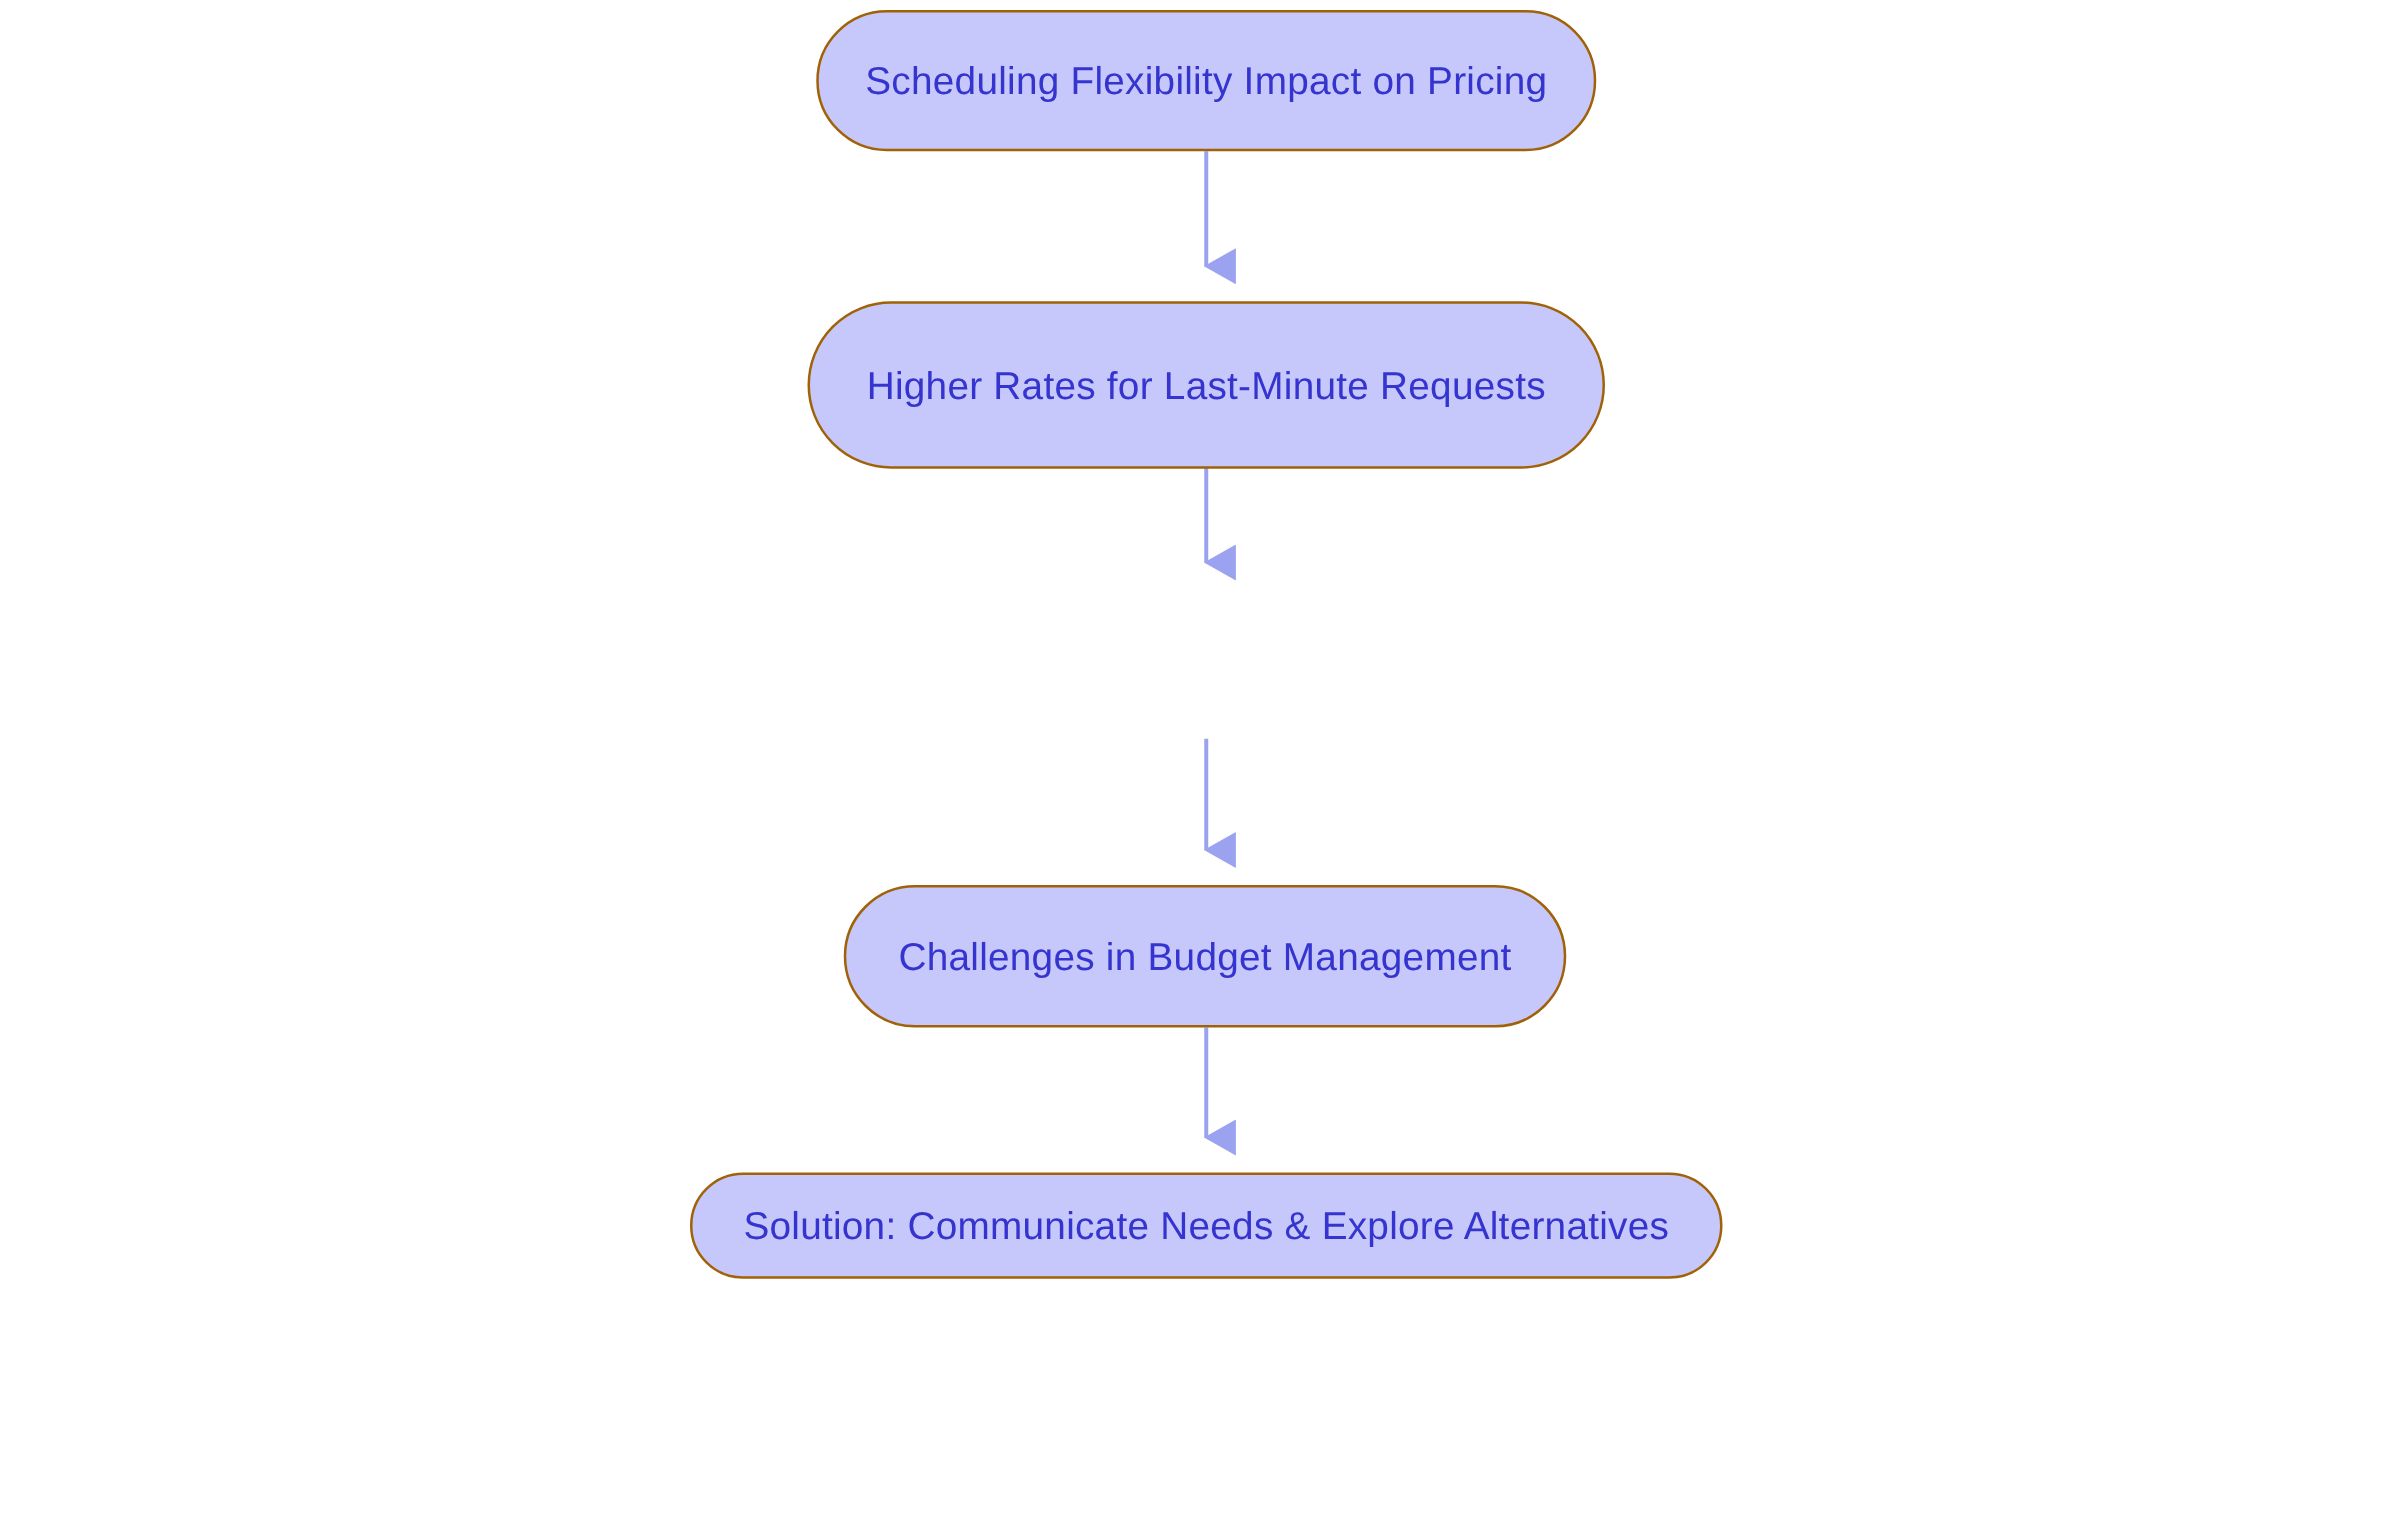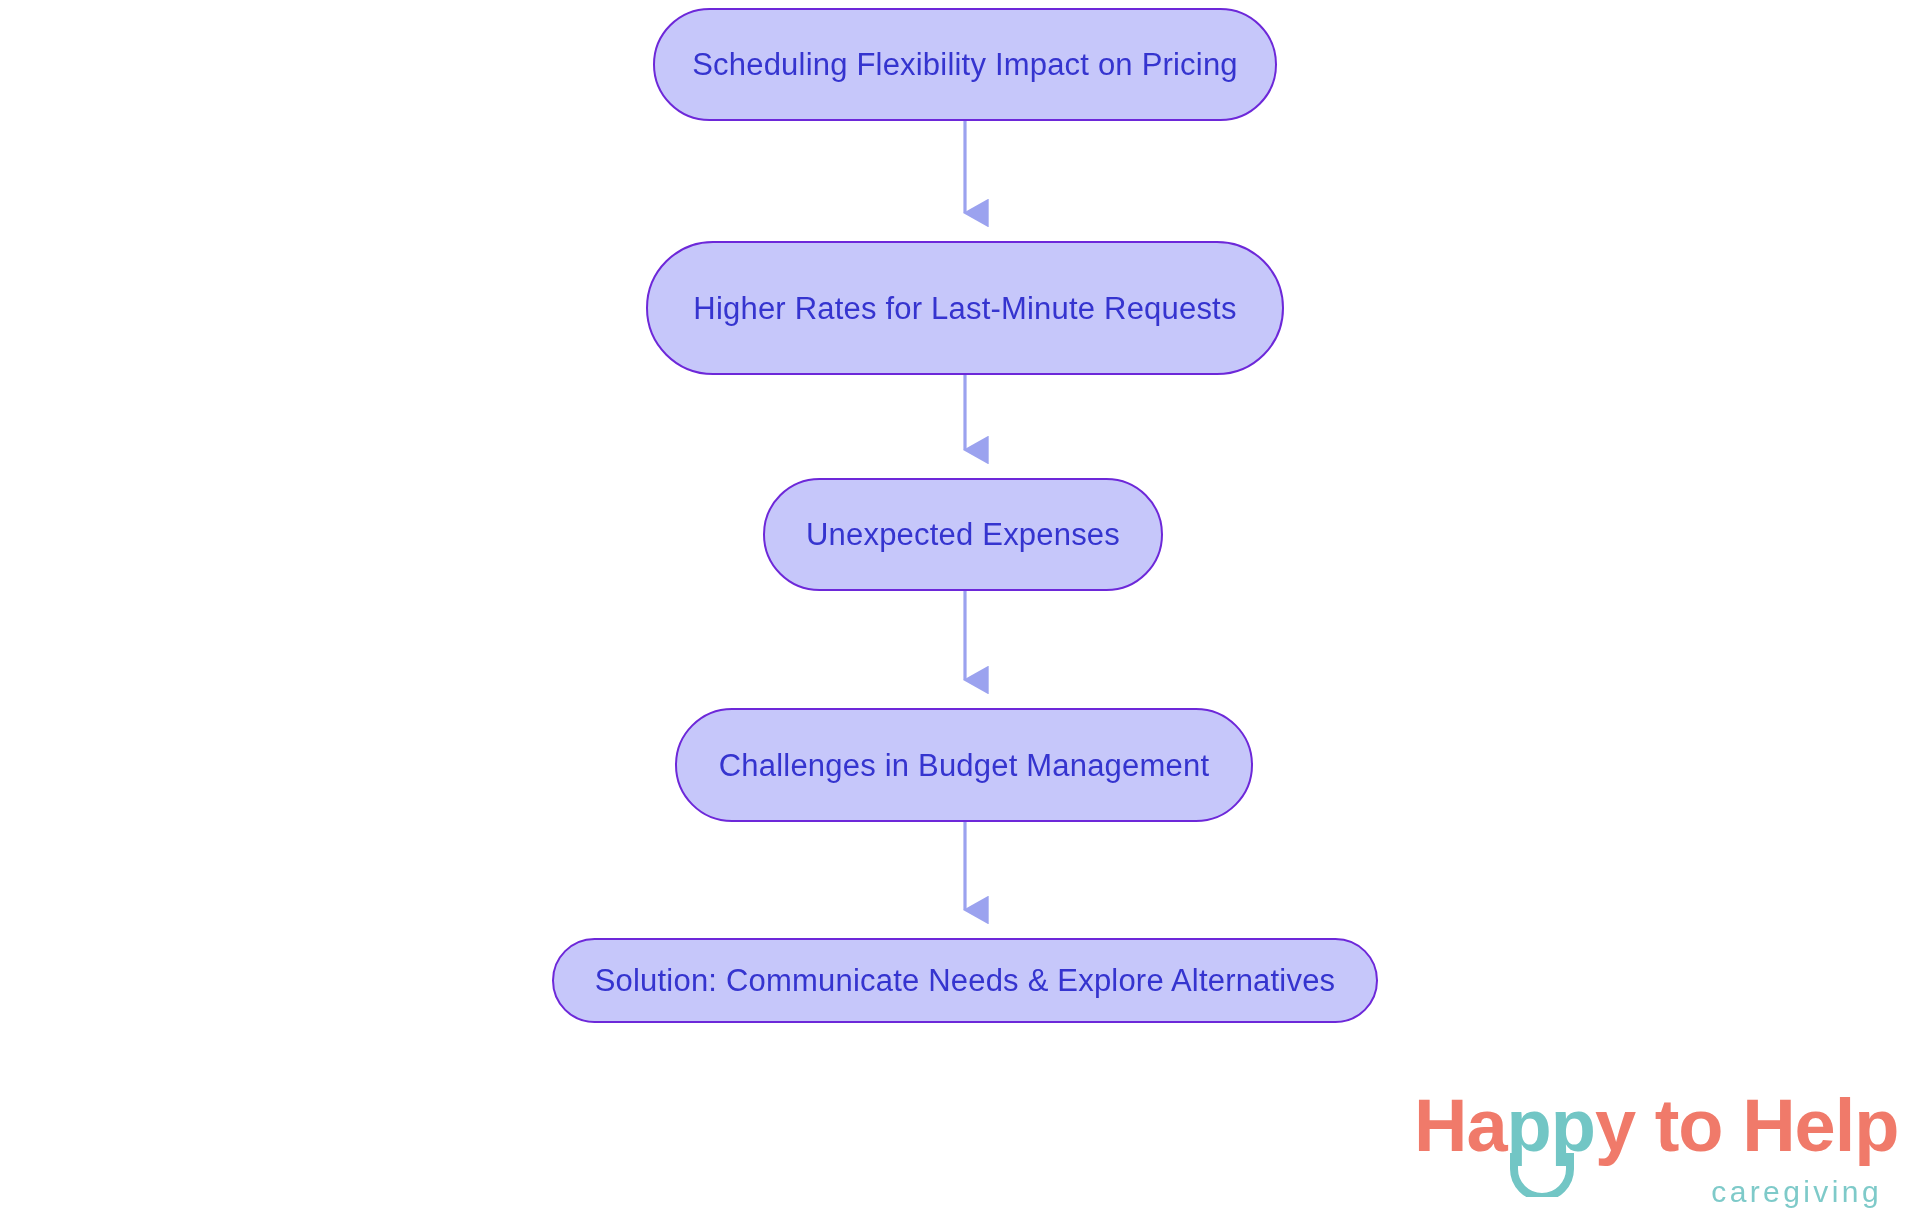--- a/index.html
+++ b/index.html
@@ -30,21 +30,21 @@
     left: 0;
     top: 0;
     width: 1920px;
     height: 1090px;
   }
 
   .node {
     position: absolute;
     box-sizing: border-box;
     background: #c6c7fa;
-    border: 2px solid #6d28d9;
+    border: 2px solid #a16207;
     border-radius: 9999px;
     display: flex;
     align-items: center;
     justify-content: center;
     color: #3534cf;
     letter-spacing: 0.1px;
     white-space: nowrap;
     user-select: none;
   }
 
@@ -138,37 +138,25 @@
   <div class="flow-column">
 
     <div class="node" id="node-0">
       <span class="node-label">Scheduling Flexibility Impact on Pricing</span>
     </div>
 
     <div class="node" id="node-1">
       <span class="node-label">Higher Rates for Last-Minute Requests</span>
     </div>
 
-    <div class="node" id="node-2">
-      <span class="node-label">Unexpected Expenses</span>
-    </div>
 
     <div class="node" id="node-3">
       <span class="node-label">Challenges in Budget Management</span>
     </div>
 
     <div class="node" id="node-4">
       <span class="node-label">Solution: Communicate Needs &amp; Explore Alternatives</span>
     </div>
 
   </div>
 
-  <div class="logo">
-    <div class="logo-wordmark"><span class="logo-seg-coral">Ha</span><span class="logo-seg-teal">pp</span><span class="logo-seg-coral">y to Help</span></div>
-
-    <svg class="logo-smile" viewBox="0 0 64 46" aria-hidden="true">
-      <path d="M4 2 L4 18 A28 28 0 0 0 60 18 L60 2" fill="none" stroke="#72c6c5" stroke-width="8" stroke-linecap="butt"></path>
-    </svg>
-
-    <div class="logo-sub">caregiving</div>
-  </div>
 
 </div>
 
 </body></html>

